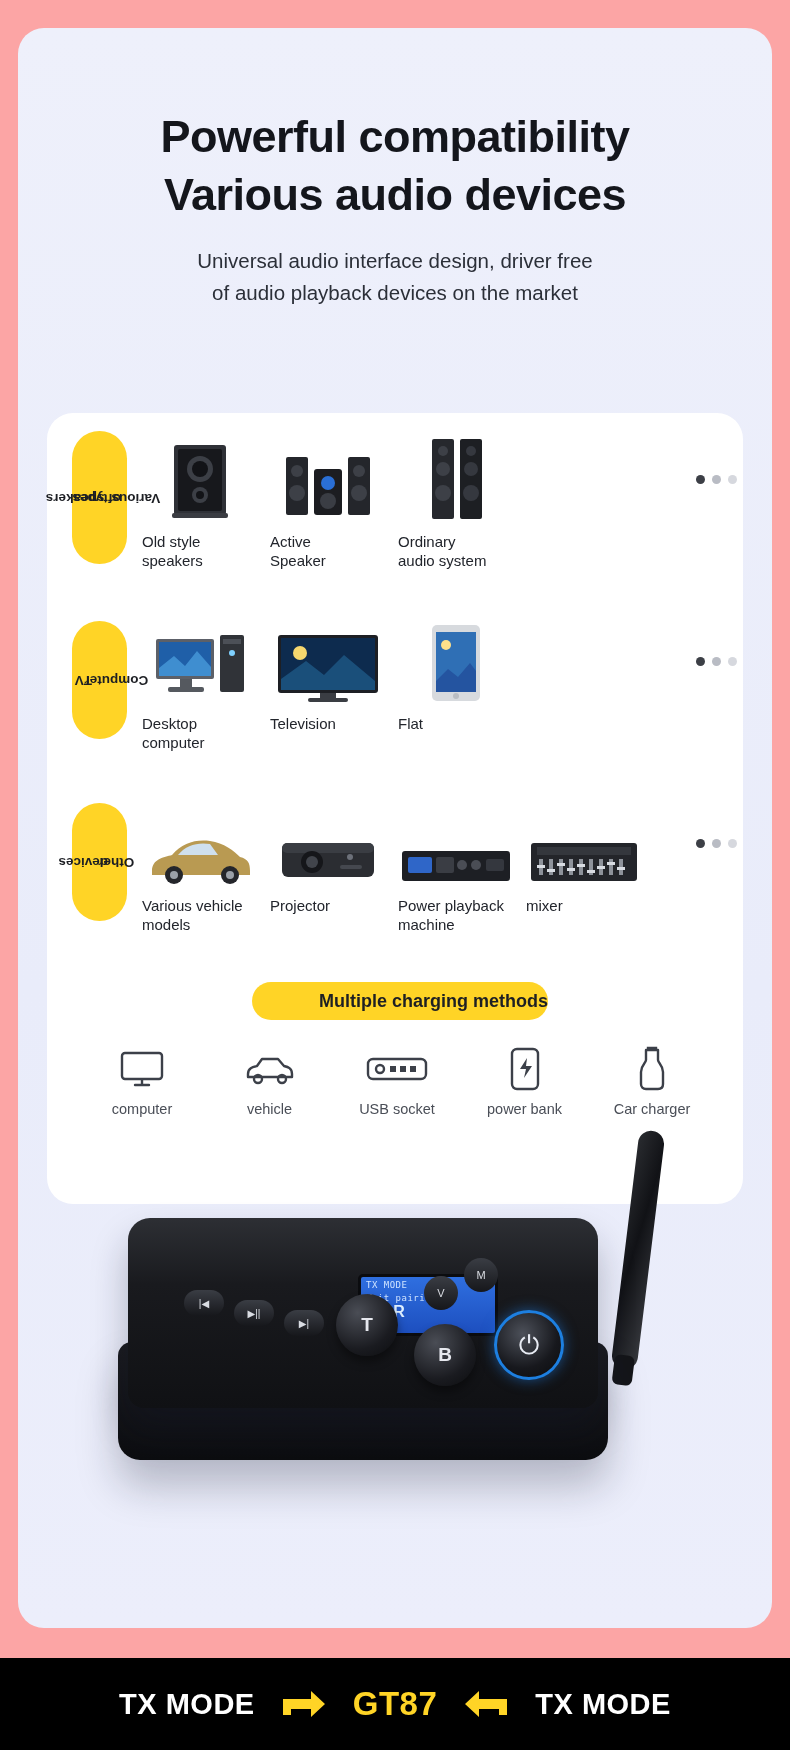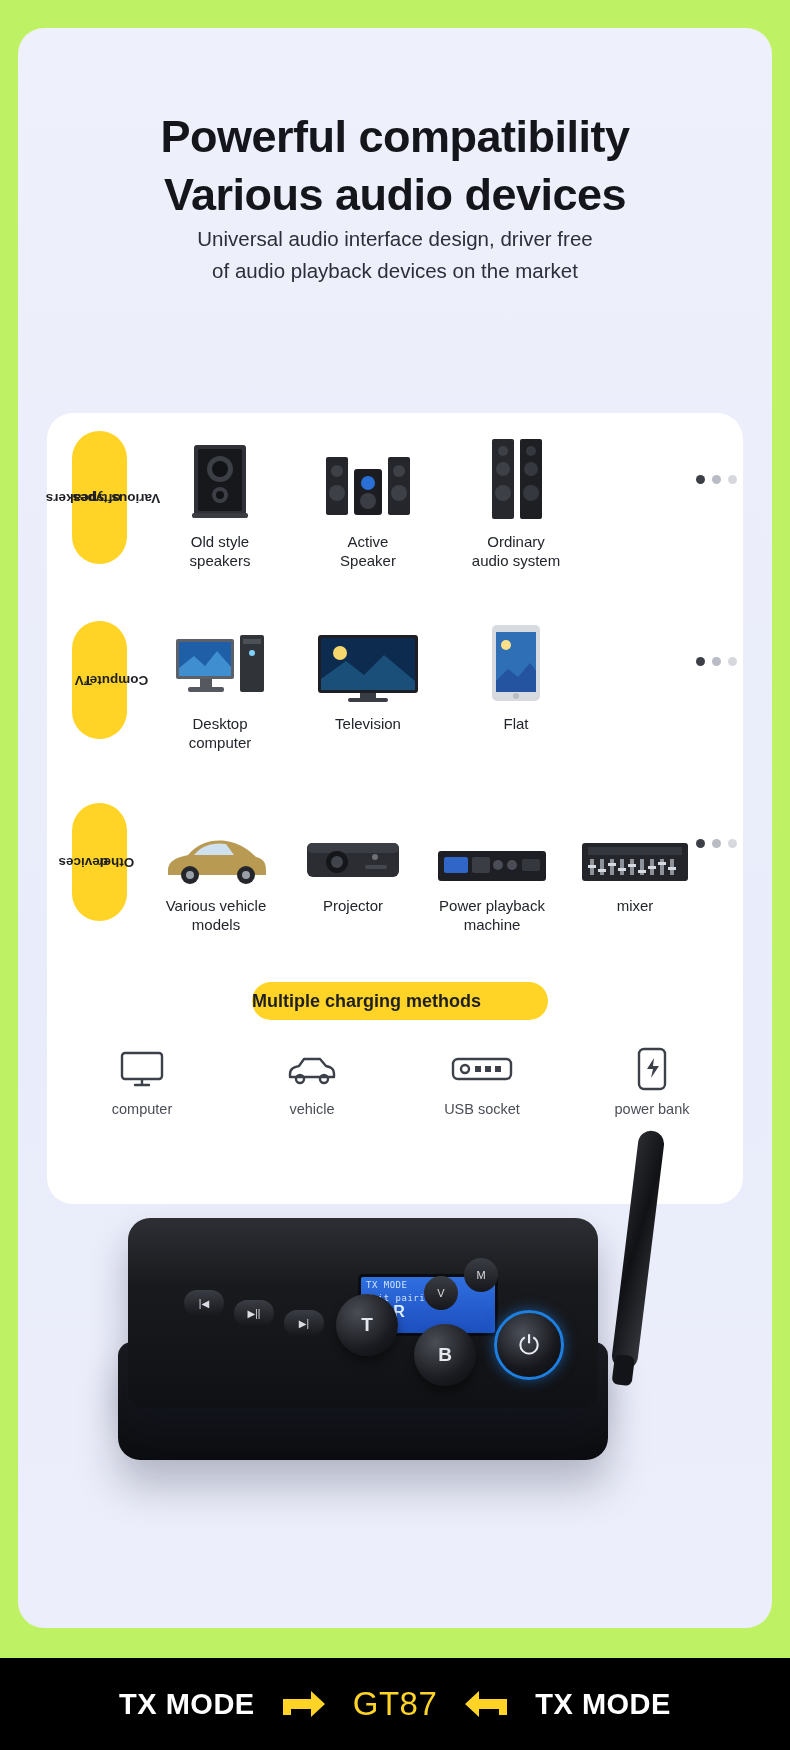--- a/index.html
+++ b/index.html
@@ -5,21 +5,21 @@
   * { box-sizing: border-box; margin: 0; padding: 0; }
   html, body {
     width: 790px; height: 1750px;
     font-family: "Liberation Sans", sans-serif;
     background: #f2f3fb;
     overflow: hidden;
   }
   .page {
     position: relative;
     width: 790px; height: 1750px;
-    background: #bef264;
+    background: #fca5a5;
     overflow: hidden;
   }
   .bg-panel {
     position: absolute;
     left: 18px; top: 28px;
     width: 754px; height: 1600px;
     background: linear-gradient(180deg, #eef0fb 0%, #e9ecfa 60%, #eceefb 100%);
     border-radius: 26px;
   }
 
@@ -31,20 +31,21 @@
     text-align: center;
   }
   .headline {
     font-size: 45px;
     font-weight: bold;
     color: #14161c;
     line-height: 1.28;
     letter-spacing: -0.5px;
   }
   .subhead {
+    margin-top: 22px;
     font-size: 20.5px;
     color: #2b2f38;
     line-height: 1.55;
   }
 
   
   .card {
     position: absolute;
     left: 47px; top: 413px;
     width: 696px; height: 791px;
@@ -86,23 +87,22 @@
   .pill.mid  { top: 8px; height: 118px; }
 
   .items {
     position: absolute;
     left: 95px; top: 0;
     width: 560px;
     display: flex;
   }
   .item {
     width: 116px;
-    text-align: center;
+    text-align: left;
     margin-right: 12px;
-    margin-left: 20px;
   }
   .item .art {
     height: 92px;
     display: flex;
     align-items: flex-end;
     justify-content: center;
   }
   .item .cap {
     margin-top: 10px;
     font-size: 15px;
@@ -127,21 +127,21 @@
 
   
   .charge-pill {
     position: absolute;
     left: 205px; top: 569px;
     width: 296px; height: 38px;
     background: #ffd426;
     border-radius: 20px;
     display: flex;
     align-items: center;
-    justify-content: flex-start;
+    justify-content: flex-end;
     font-size: 18px;
     font-weight: bold;
     color: #1d1f24;
   }
   .charge-row {
     position: absolute;
     left: 40px; top: 630px;
     width: 620px;
     display: flex;
     justify-content: space-between;
@@ -276,21 +276,21 @@
   }
   .footer .txt {
     color: #ffffff;
     font-size: 29px;
     font-weight: bold;
     letter-spacing: 0.5px;
   }
   .footer .model {
     color: #ffd426;
     font-size: 33px;
-    font-weight: normal;
+    font-weight: bold;
     letter-spacing: 0.5px;
   }
   .arrow {
     width: 46px; height: 34px;
     position: relative;
   }
   .arrow svg { display: block; }
 
   
   .art svg { display: block; }
@@ -599,20 +599,29 @@
       <div class="charge-item">
         <div class="cart">
           <svg width="34" height="46" viewBox="0 0 34 46" fill="none" stroke="#3c4049" stroke-width="2.4">
             <rect x="4" y="3" width="26" height="40" rx="5"></rect>
             <path d="M19 12 l-7 11 h6 l-2 9 8 -12 h-6 z" fill="#3c4049" stroke="none"></path>
           </svg>
         </div>
         <div class="ccap">power bank</div>
       </div>
 
+      <div class="charge-item">
+        <div class="cart">
+          <svg width="34" height="46" viewBox="0 0 34 46" fill="none" stroke="#3c4049" stroke-width="2.4">
+            <path d="M11 4 h12 v10 c0 3 5 5 5 12 v12 c0 3 -2 5 -5 5 h-12 c-3 0 -5 -2 -5 -5 v-12 c0 -7 5 -9 5 -12 z" stroke-linejoin="round"></path>
+            <path d="M13 4 v-2 h8 v2"></path>
+          </svg>
+        </div>
+        <div class="ccap">Car charger</div>
+      </div>
     </div>
   </div>
 
   <div class="device-zone">
     <div class="antenna"></div>
     <div class="dev-base"></div>
     <div class="dev-body">
 
       <div class="screen">
         <div class="line">TX MODE</div>

